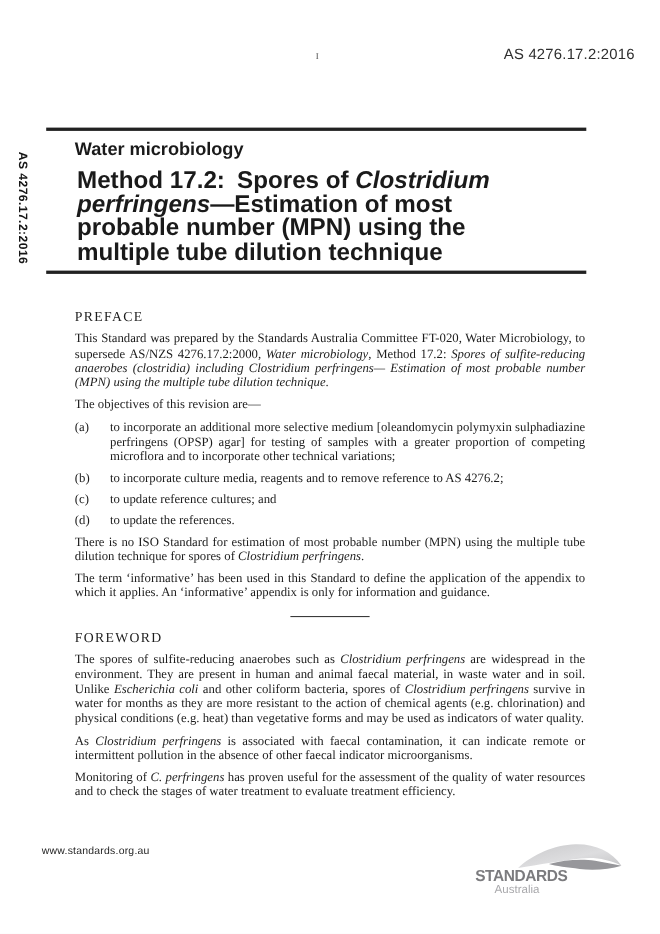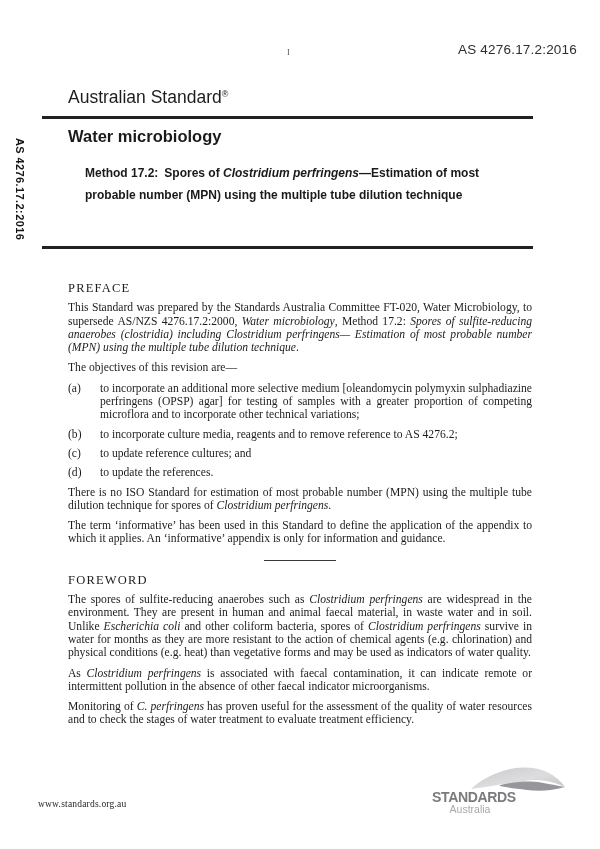--- a/index.html
+++ b/index.html
@@ -42,21 +42,21 @@
     font-weight:bold;font-size:11px;letter-spacing:.4px;color:#161616;
     white-space:nowrap;
   }
   
   .title-block{
     position:absolute;left:68px;top:126px;width:464px;
     font-family:"Liberation Sans", sans-serif;
     font-weight:bold;color:#1a1a1a;
   }
   .subject{font-size:16.5px;line-height:20px;margin:0 0 7px 0;}
-  .method-title{font-size:12px;line-height:21.5px;margin:17px;max-width:440px;}
+  .method-title{font-size:22px;line-height:21.5px;margin:2px;max-width:440px;}
   
   .content{
     position:absolute;left:68px;top:282px;width:464px;
     font-size:11.6px;line-height:13.3px;
     text-align:justify;
   }
   .sec-head{
     font-size:12.5px;letter-spacing:1.2px;
     margin:0 0 6px 0;font-weight:normal;
   }
@@ -64,22 +64,22 @@
   .objective{display:flex;margin:0 0 6px 0;}
   .obj-label{width:32px;flex:0 0 32px;}
   .obj-text{flex:1;text-align:justify;}
   .divider{
     width:72px;margin:14px auto 13px auto;
     border:0;border-top:1.2px solid #3a3a3a;
   }
   .fw-head{margin-top:10px;}
   
   .footer-url{
-    position:absolute;left:38px;top:799px;
-    font-family:Liberation Serif, serif;
+    position:absolute;left:38px;top:768px;
+    font-family:Liberation Sans, sans-serif;
     font-size:9.5px;letter-spacing:.2px;color:#1e1e1e;
   }
   .logo{position:absolute;left:432px;top:764px;width:133px;height:52px;}
   .logo-swoosh{position:absolute;right:0;top:2px;width:94px;height:26px;}
   .logo-word{
     position:absolute;left:0;top:25px;width:76px;
     font-family:"Liberation Sans", sans-serif;
     font-weight:bold;font-size:14.5px;letter-spacing:-0.4px;
     color:#7b7b7e;text-align:right;transform:scaleX(.97);transform-origin:left;
   }
@@ -90,21 +90,20 @@
   }
 </style>
 </head>
 <body>
 
 <div class="page">
 
   <div class="page-num">i</div>
   <div class="designation">AS 4276.17.2:2016</div>
 
-  <div class="masthead"><span>Australian Standard</span><sup>®</sup></div>
   <div class="rule rule-top"></div>
 
   <div class="spine">AS 4276.17.2:2016</div>
 
   <div class="title-block">
     <h1 class="subject">Water microbiology</h1>
     <h2 class="method-title">Method 17.2: Spores of <i>Clostridium perfringens</i>—Estimation of most probable number (MPN) using the multiple tube dilution technique</h2>
   </div>
   <div class="rule rule-title"></div>
 

